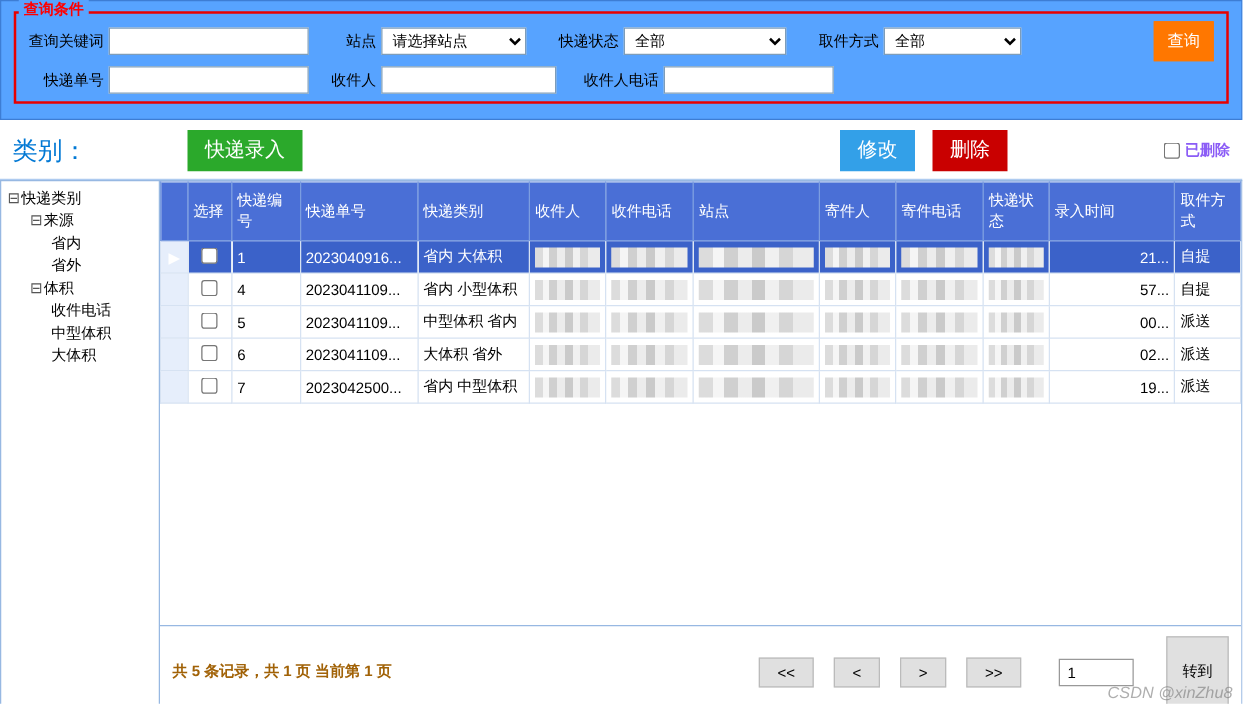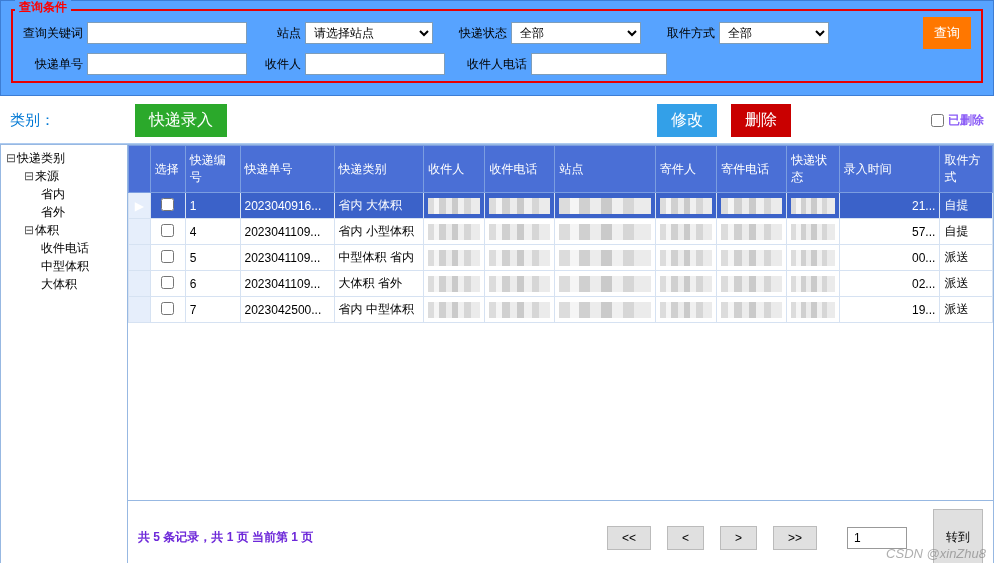--- a/index.html
+++ b/index.html
@@ -5,25 +5,25 @@
     * { box-sizing: border-box; margin: 0; padding: 0; font-family: "Microsoft YaHei", sans-serif; font-size: 12px; }
     body { background: #fff; width: 994px; height: 563px; overflow: hidden; position: relative; }
     
     .query-panel { background: #57a3ff; border: 1px solid #3d7dd4; padding: 8px 10px 12px; position: relative; }
     .query-panel-title { color: #ff0000; font-weight: bold; position: absolute; top: -2px; left: 14px; background: #57a3ff; padding: 0 4px; }
     .query-box { border: 2px solid #e80000; padding: 6px 10px 6px 10px; display: flex; flex-wrap: wrap; align-items: center; gap: 4px 0; }
     .query-row { display: flex; align-items: center; width: 100%; }
     .query-item { display: flex; align-items: center; margin-right: 14px; }
     .query-label { color: #000000; text-align: right; width: 60px; margin-right: 4px; }
     .query-input { height: 22px; border: 1px solid #7e9db9; background: #fff; padding: 0 4px; width: 140px; }
-    .query-select { height: 22px; border: 1px solid #7e9db9; background: #fff; padding: 0 4px; width: 128px; }
+    .query-select { height: 22px; border: 1px solid #7e9db9; background: #fff; padding: 0 4px; width: 116px; }
     .query-btn { background: #ff7700; color: #fff; border: 1px solid #ff7700; padding: 6px 10px; cursor: pointer; font-size: 13px; margin-left: auto; }
     
     .toolbar { display: flex; align-items: center; padding: 8px 10px 6px; background: #fff; }
-    .toolbar-label { color: #0078d4; font-size: 15px; margin-right: 80px; }
+    .toolbar-label { color: #0078d4; font-size: 20px; margin-right: 80px; }
     .btn { padding: 6px 14px; border: none; cursor: pointer; color: #fff; font-size: 16px; }
     .btn-green { background: #2ba92b; }
     .btn-blue { background: #33a0e8; margin-left: 430px; }
     .btn-red { background: #c90000; margin-left: 14px; }
     .deleted-check { margin-left: auto; display: flex; align-items: center; }
     .deleted-check input { margin-right: 4px; }
     .deleted-label { color: #8b5cf6; font-weight: bold; }
     
     .main-area { display: flex; border-top: 1px solid #aecbf0; height: 432px; }
     .tree-panel { width: 128px; border: 1px solid #97b8e2; background: #fff; padding: 4px; overflow: auto; }
@@ -37,21 +37,21 @@
     .data-grid { border-collapse: collapse; width: 100%; table-layout: fixed; }
     .data-grid th { background: #4a6fd6; color: #fff; font-weight: normal; text-align: left; padding: 6px 4px; border: 1px solid #7b9de0; font-size: 12px; }
     .data-grid td { padding: 4px 4px; border: 1px solid #d6e2f2; background: #fff; white-space: nowrap; overflow: hidden; }
     .data-grid tr.selected td { background: #3b62c9; color: #fff; }
     .row-indicator { width: 18px; background: #e6eefb !important; text-align: center; }
     .row-indicator.selected { color: #3b62c9; }
     .chk-cell { text-align: center; }
     .mosaic { background: linear-gradient(90deg,#dcdcdc 0 12%,#f5f5f5 12% 22%,#d0d0d0 22% 34%,#ececec 34% 46%,#cacaca 46% 58%,#f0f0f0 58% 70%,#d6d6d6 70% 82%,#ebebeb 82% 100%); height: 16px; }
     
     .pager { border-top: 1px solid #97b8e2; padding: 8px 10px; display: flex; align-items: center; background: #fff; }
-    .pager-info { color: #6d28d9; font-weight: bold; }
+    .pager-info { color: #a16207; font-weight: bold; }
     .pager-btns { margin-left: auto; display: flex; gap: 16px; align-items: center; }
     .pager-btn { background: #e0e0e0; border: 1px solid #bbb; padding: 4px 14px; cursor: pointer; }
     .pager-input { width: 60px; height: 22px; border: 1px solid #999; padding: 0 6px; margin-left: 14px; }
     .goto-btn { background: #e0e0e0; border: 1px solid #bbb; padding: 19px 12px; cursor: pointer; margin-left: 10px; }
     
     .watermark { position: absolute; bottom: 2px; right: 8px; color: rgba(120,120,120,0.6); font-style: italic; font-size: 13px; }
   </style>
 </head>
 <body>
 

